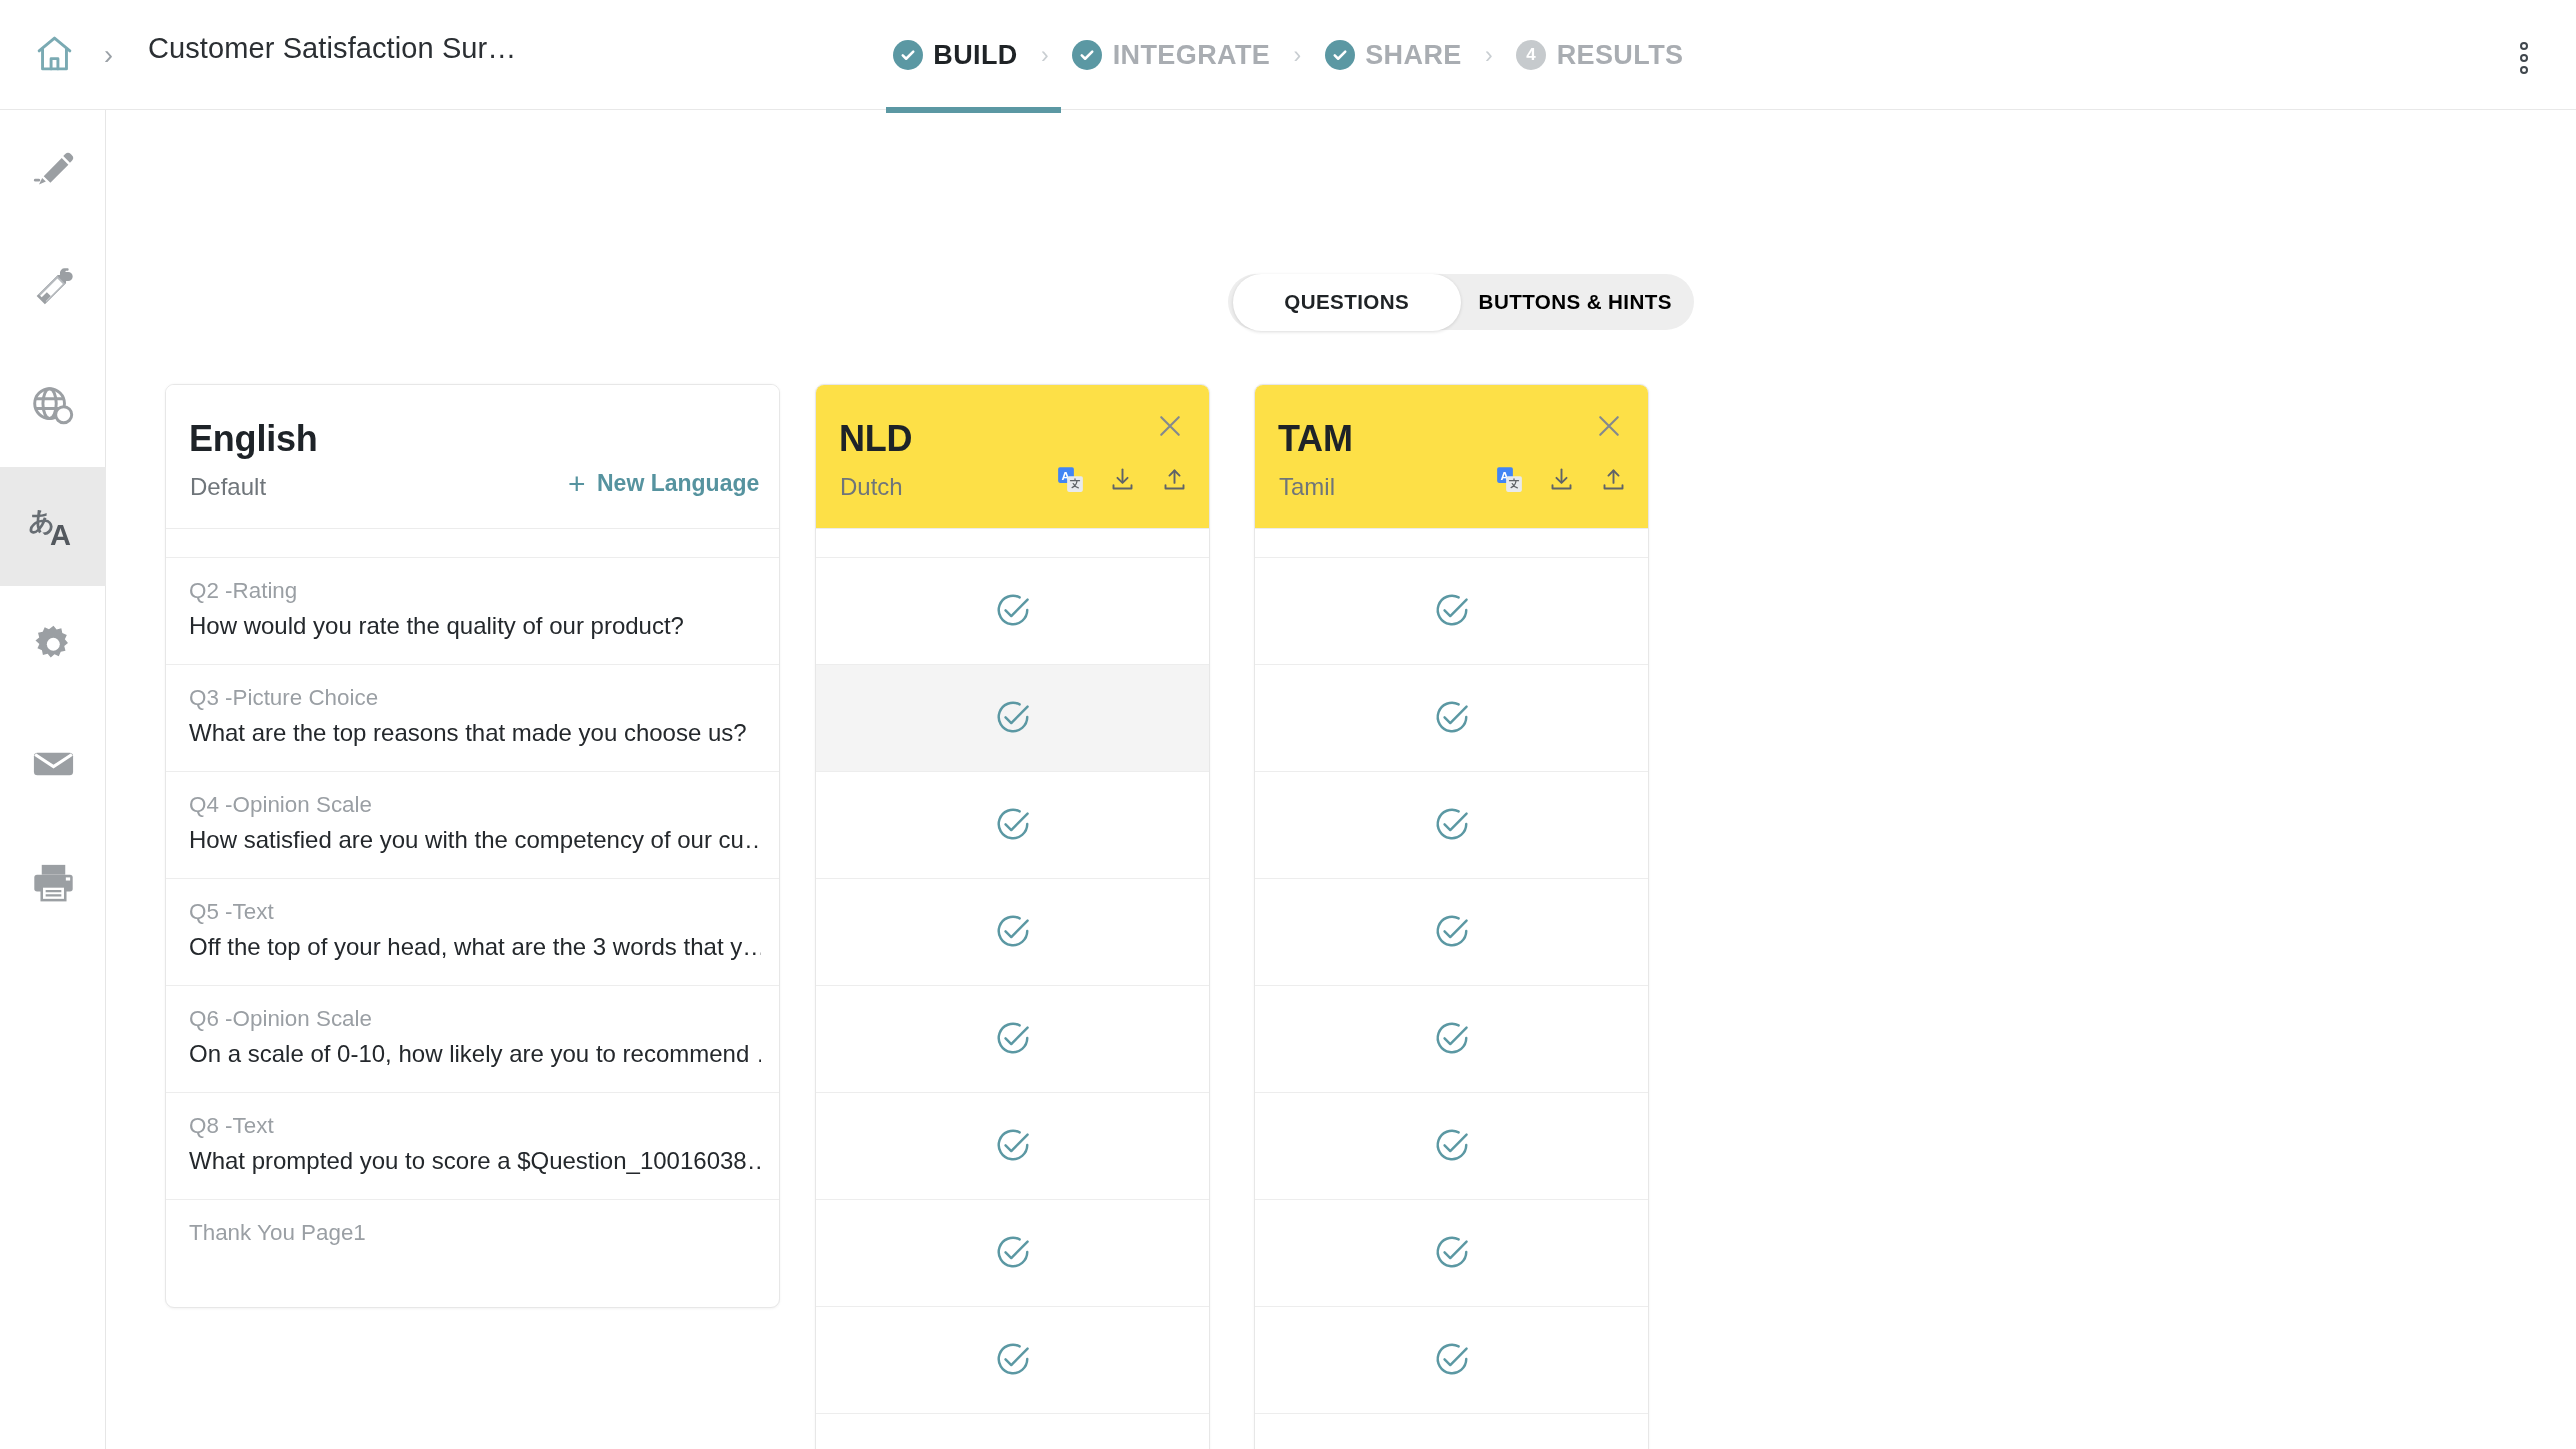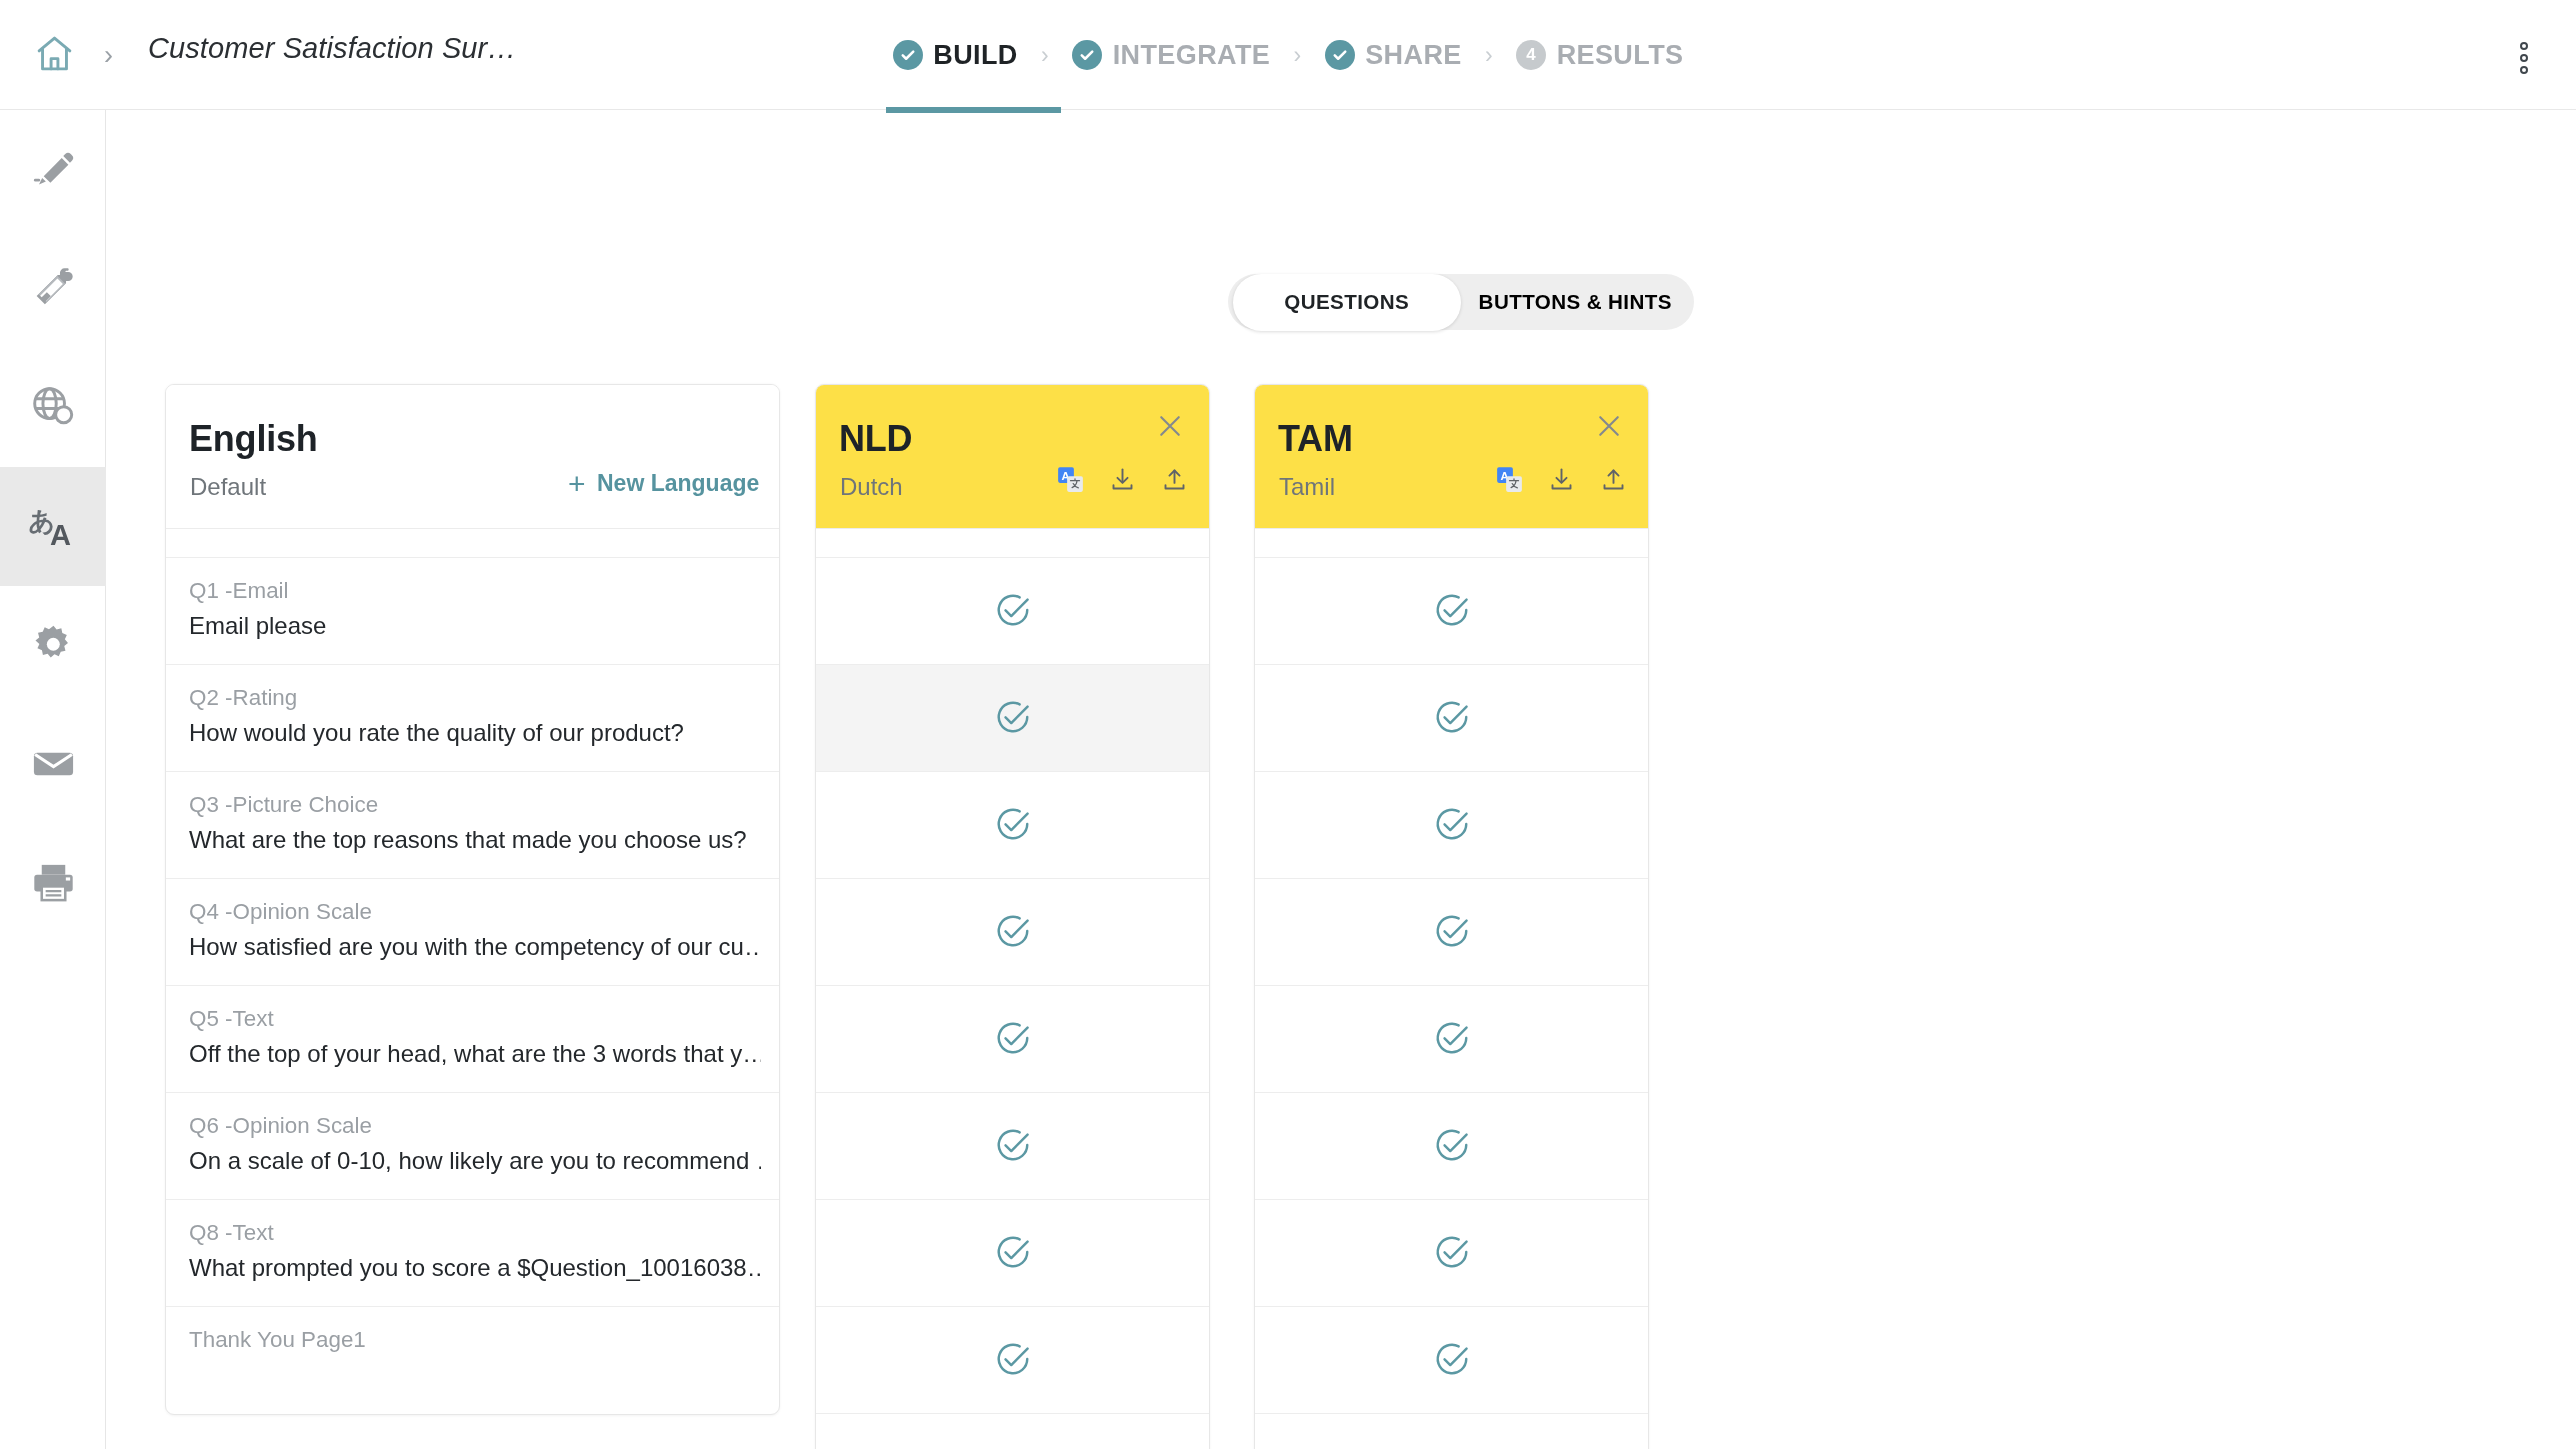--- a/index.html
+++ b/index.html
@@ -27,21 +27,20 @@
   }
   .breadcrumb-sep {
     position: absolute; left: 104px; top: 38px;
     font-size: 27px; color: #9aa0a6; font-weight: 300;
     line-height: 34px;
   }
   .survey-title {
     position: absolute; left: 148px; top: 32px;
     font-size: 29px; color: #2b2f33; letter-spacing: 0.1px;
     white-space: nowrap;
-    font-style: italic;
   }
 
   .steps {
     position: absolute; left: 0; top: 0; width: 2576px; height: 110px;
     display: flex; align-items: center; justify-content: center;
     gap: 0px;
     text-align: center;
   }
   .step {
     display: flex; align-items: center; gap: 10.7px;
@@ -355,24 +354,20 @@
         <div class="col-sub">Default</div>
         <div class="new-lang">
           <span class="plus">+</span>
           <span>New Language</span>
         </div>
       </div>
       <div class="rows">
         <div class="row partial"></div>
 
         <div class="row">
-          <div class="row-qid">Q1 -Email</div>
-          <div class="row-qtext">Email please</div>
-        </div>
-        <div class="row">
           <div class="row-qid">Q2 -Rating</div>
           <div class="row-qtext">How would you rate the quality of our product?</div>
         </div>
         <div class="row">
           <div class="row-qid">Q3 -Picture Choice</div>
           <div class="row-qtext">What are the top reasons that made you choose us?</div>
         </div>
         <div class="row">
           <div class="row-qid">Q4 -Opinion Scale</div>
           <div class="row-qtext">How satisfied are you with the competency of our cu…</div>

